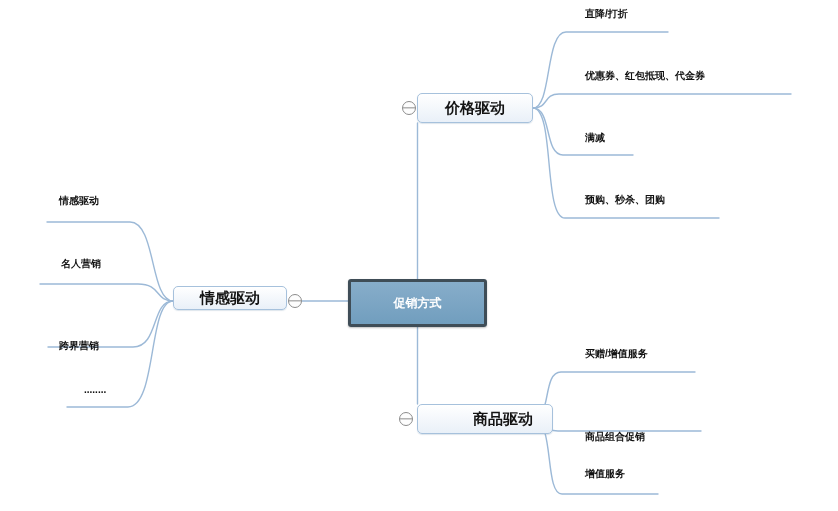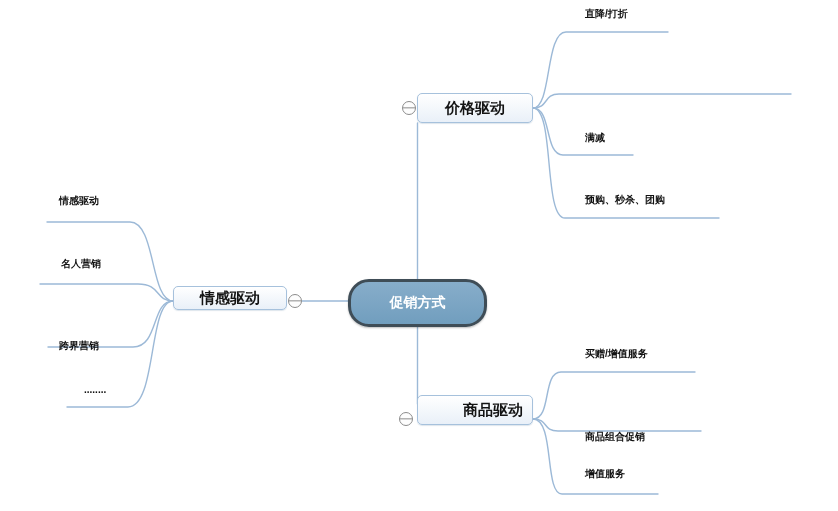--- a/index.html
+++ b/index.html
@@ -15,39 +15,39 @@
     position:absolute;
     display:flex;align-items:center;justify-content:center;
     box-sizing:border-box;
     white-space:nowrap;
   }
   .root-topic{
     left:348px;top:279px;width:139px;height:48px;
     background:linear-gradient(180deg,#8awb 0%,#6f9dbe 100%);
     background:linear-gradient(180deg,#87adca 0%,#719ebe 100%);
     border:3.5px solid #3f4d57;
-    border-radius:21px;
+    border-radius:3px;
     color:#ffffff;
-    font-size:14px;font-weight:bold;
+    font-size:12px;font-weight:bold;
     box-shadow:0 1px 2px rgba(0,0,0,0.25);
     z-index:3;
   }
   .branch-topic{
     background:linear-gradient(180deg,#ffffff 0%,#e9f0f8 100%);
     border:1px solid #a6c1dc;
     border-radius:5px;
     color:#141414;
     font-size:15px;font-weight:bold;
     box-shadow:0 1px 1px rgba(120,150,180,0.25);
     z-index:2;
     text-align:center;
   }
   #branch-price{left:417px;top:93px;width:116px;height:30px;}
   #branch-emotion{left:173px;top:286px;width:114px;height:24px;}
-  #branch-product{left:417px;top:395px;width:116px;height:30px;padding-left:36px;}
+  #branch-product{left:417px;top:404px;width:136px;height:30px;padding-left:36px;}
   .leaf{
     position:absolute;
     color:#111;
     font-size:10px;font-weight:bold;
     white-space:nowrap;
     z-index:2;
   }
   .collapse-btn{
     position:absolute;width:14px;height:14px;
     box-sizing:border-box;
@@ -101,20 +101,21 @@
     <span class="minus"></span>
   </div>
   <div class="collapse-btn" style="left:288px;top:294px">
     <span class="minus"></span>
   </div>
   <div class="collapse-btn" style="left:399px;top:412px">
     <span class="minus"></span>
   </div>
 
   <div class="leaf" style="left:585px;top:7px">直降/打折</div>
+  <div class="leaf" style="left:585px;top:69px">优惠券、红包抵现、代金券</div>
   <div class="leaf" style="left:585px;top:131px">满减</div>
   <div class="leaf" style="left:585px;top:193px">预购、秒杀、团购</div>
 
   <div class="leaf" style="left:59px;top:194px">情感驱动</div>
   <div class="leaf" style="left:61px;top:257px">名人营销</div>
   <div class="leaf" style="left:59px;top:339px">跨界营销</div>
   <div class="leaf" style="left:84px;top:384px">........</div>
 
   <div class="leaf" style="left:585px;top:347px">买赠/增值服务</div>
   <div class="leaf" style="left:585px;top:430px">商品组合促销</div>

